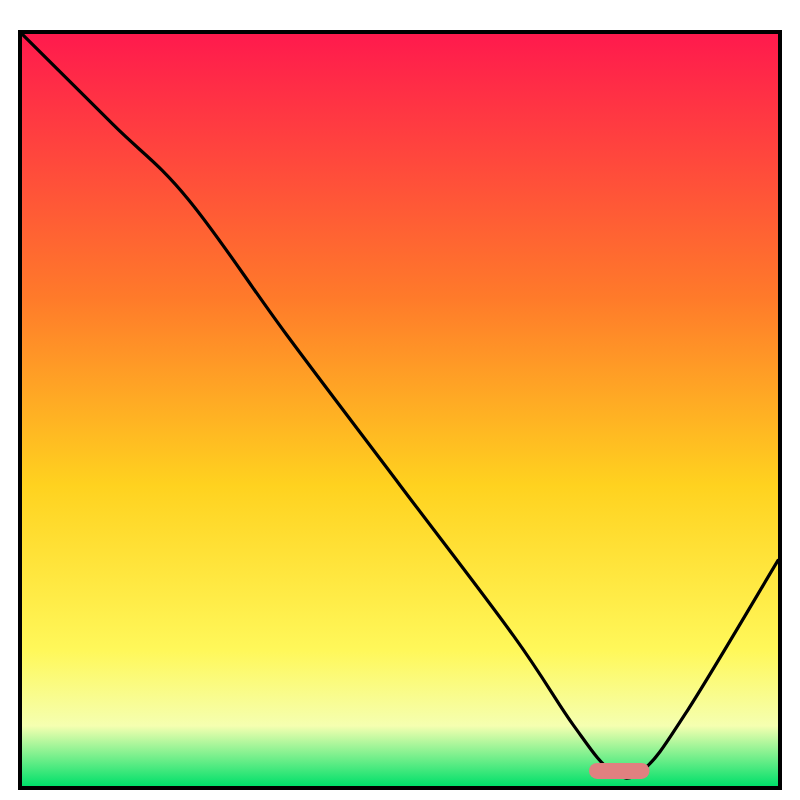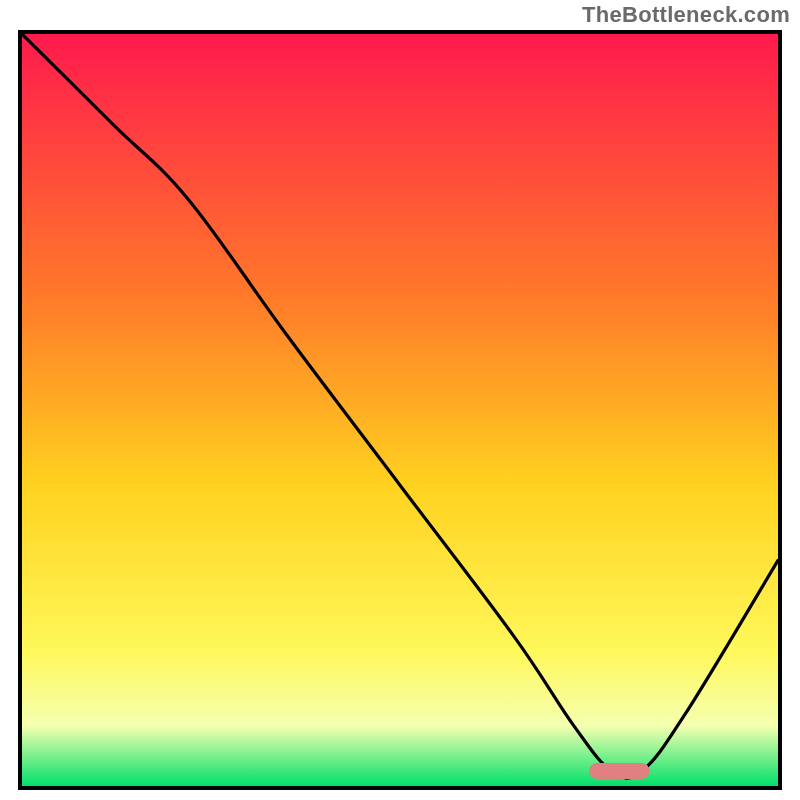--- a/index.html
+++ b/index.html
@@ -43,21 +43,20 @@
     top: 0;
     width: 100%;
     height: 100%;
     display: block;
   }
 </style>
 </head>
 <body>
 <div class="container">
 
-  <div class="watermark">TheBottleneck.com</div>
 
   <div class="frame">
     <svg class="plot" viewBox="0 0 756 752" preserveAspectRatio="none">
       <defs>
         <linearGradient id="bg-grad" x1="0" y1="0" x2="0" y2="1">
           <stop id="g0" offset="0%" stop-color="#ff1a4d"></stop>
           <stop id="g1" offset="35%" stop-color="#ff7a2a"></stop>
           <stop id="g2" offset="60%" stop-color="#ffd21f"></stop>
           <stop id="g3" offset="82%" stop-color="#fff85a"></stop>
           <stop id="g4" offset="92%" stop-color="#f5ffb0"></stop>

